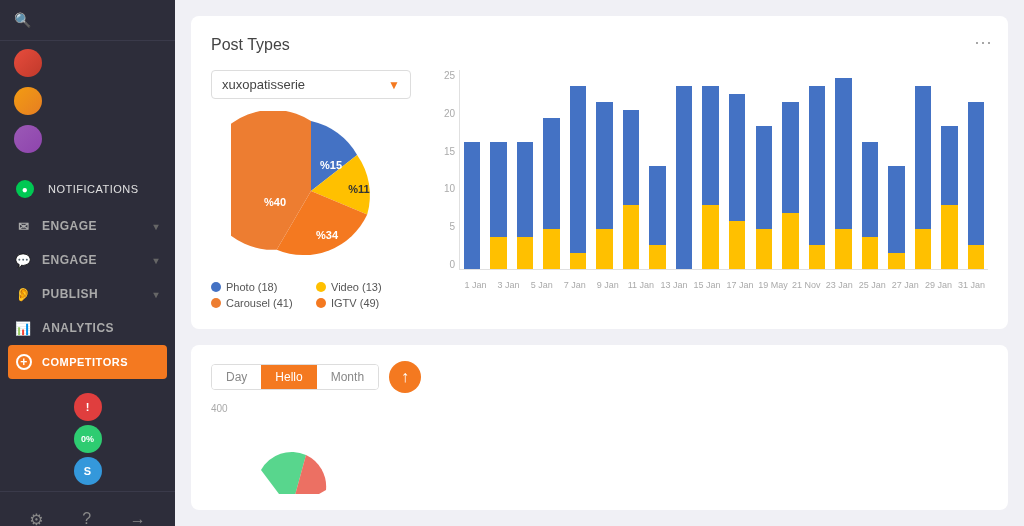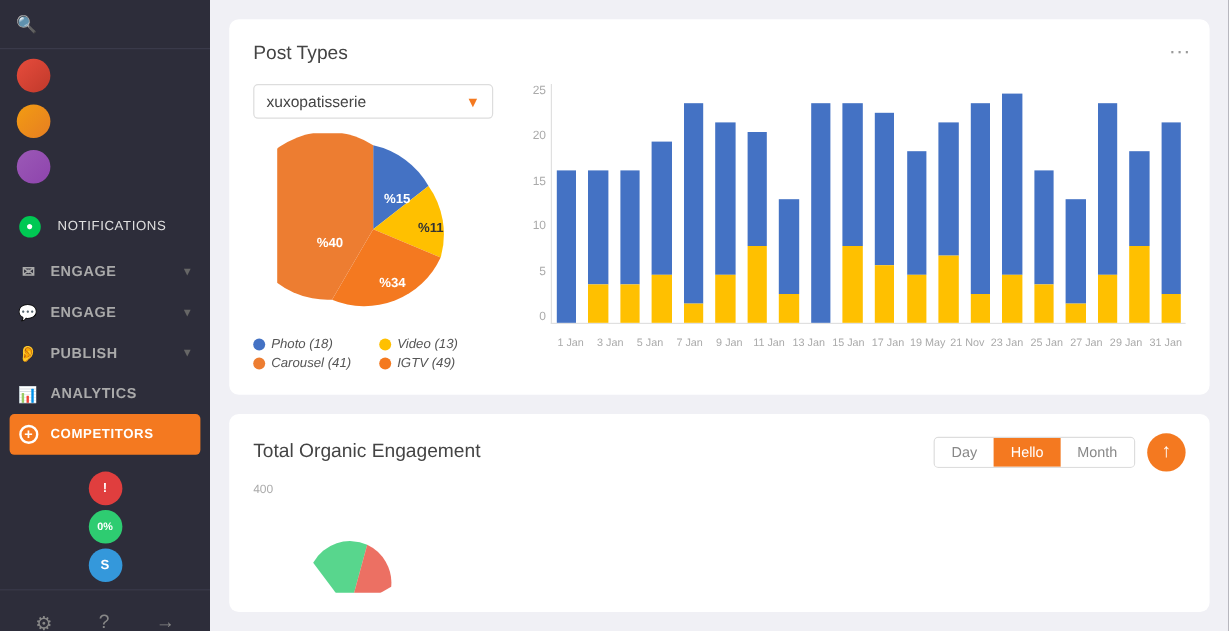--- a/index.html
+++ b/index.html
@@ -226,21 +226,20 @@
       text-decoration: underline;
     }
 
     .legend {
       display: grid;
       grid-template-columns: 1fr 1fr;
       gap: 4px 10px;
       margin-top: 10px;
       font-size: 11px;
       color: #555;
-      font-style: italic;
     }
 
     .legend-item {
       display: flex;
       align-items: center;
       gap: 5px;
     }
 
     .legend-dot {
       width: 10px;
@@ -677,21 +676,20 @@
               <div class="x-label">29 Jan</div>
               <div class="x-label">31 Jan</div>
             </div>
         </div>
       </div>
     </div>
   </div>
 
   <div class="card-bottom">
     <div class="card-bottom-header">
-      <span class="card-bottom-title">Total Organic Engagement</span>
       <div style="display:flex; align-items:center; gap:10px;">
         <div class="period-tabs">
           <div class="period-tab">Day</div>
           <div class="period-tab active">Hello</div>
           <div class="period-tab">Month</div>
         </div>
         <div class="scroll-up-btn">↑</div>
       </div>
     </div>
     <div class="card-bottom-body">

